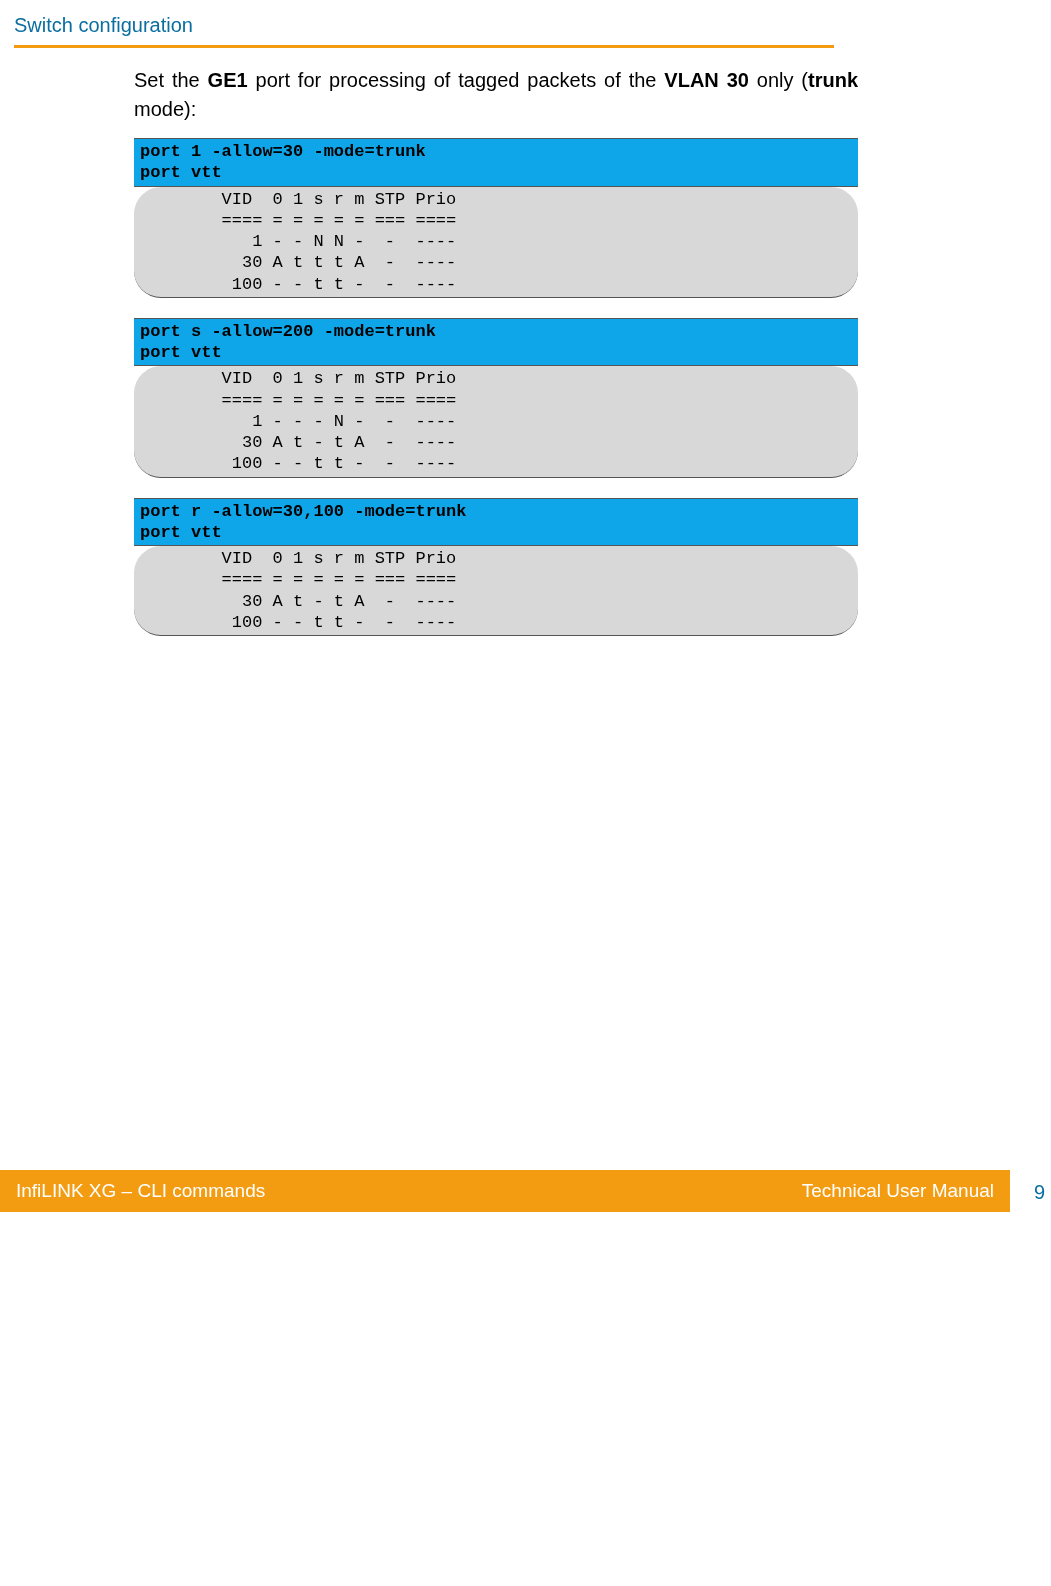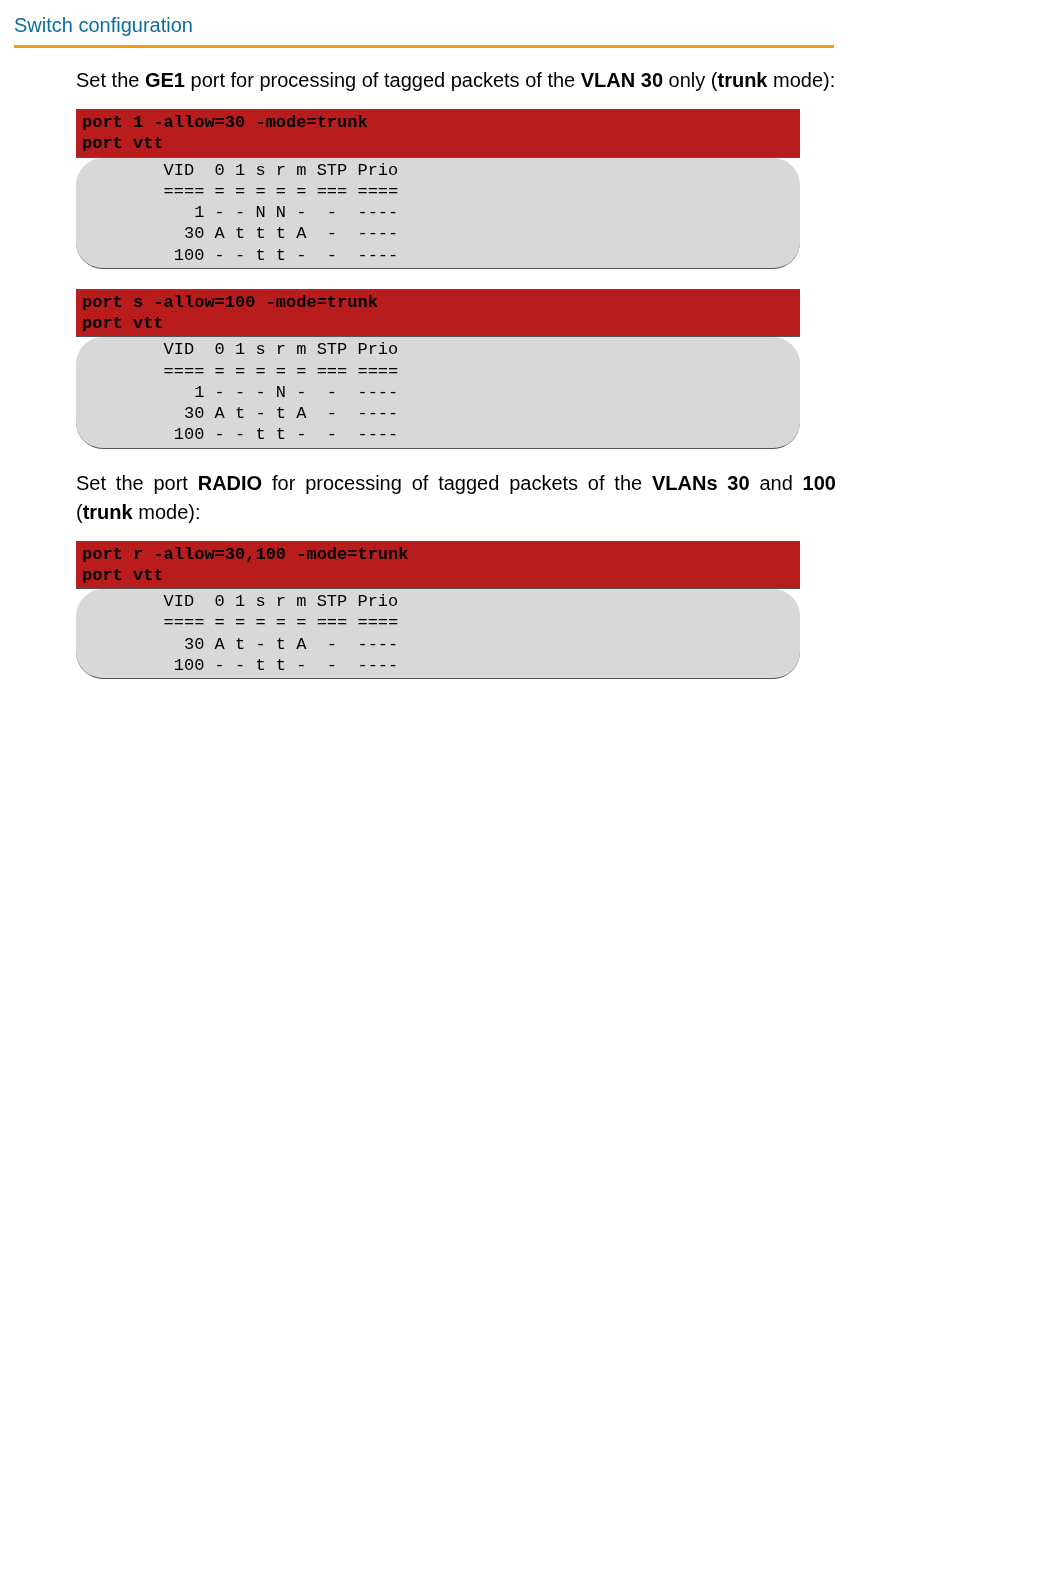--- a/index.html
+++ b/index.html
@@ -1,26 +1,26 @@
 <!DOCTYPE html>
 <html><head>
 <meta charset="utf-8">
 <style>
   * { box-sizing: border-box; margin: 0; padding: 0; }
   html, body { width: 1051px; height: 1586px; background: #fff; font-family: Arial, Helvetica, sans-serif; }
   .page { width: 1051px; height: 1234px; position: relative; }
   .header-area { padding: 14px 0 0 14px; }
   .sec-title { color: #0a6ea0; font-size: 20px; font-weight: 400; }
   .rule { height: 3px; background: #f39c12; margin: 8px 0 0 14px; width: 820px; }
-  .content { padding: 18px 0 0 76px; width: 836px; }
+  .content { padding: 18px 0 0 112px; width: 836px; margin-left: 22px; }
   .para { font-size: 20px; color: #000; line-height: 1.45; text-align: justify; margin-bottom: 14px; }
   .para b { font-weight: 700; }
   .code-block { width: 724px; margin-bottom: 20px; }
   .code-cmd {
-    background: #b91c1c;
+    background: #0ea5e9;
     border-top: 1px solid #555;
     border-bottom: 1px solid #555;
     font-family: "Courier New", monospace;
     font-weight: 700;
     font-size: 17px;
     white-space: pre;
     padding: 2px 6px;
     line-height: 1.25;
   }
   .code-out {
@@ -61,38 +61,42 @@
 port vtt</div>
       <div class="code-out">        VID  0 1 s r m STP Prio
         ==== = = = = = === ====
            1 - - N N -  -  ----
           30 A t t t A  -  ----
          100 - - t t -  -  ----</div>
     </div>
 
 
     <div class="code-block">
-      <div class="code-cmd">port s -allow=100 -mode=trunk
+      <div class="code-cmd">port s -allow=200 -mode=trunk
 port vtt</div>
       <div class="code-out">        VID  0 1 s r m STP Prio
         ==== = = = = = === ====
            1 - - - N -  -  ----
           30 A t - t A  -  ----
          100 - - t t -  -  ----</div>
     </div>
 
-    <p class="para">
-      <span>Set the port </span><b>RADIO</b><span> for processing of tagged packets of the </span><b>VLANs 30</b><span> and </span><b>100</b><span> (</span><b>trunk</b><span> mode):</span>
-    </p>
 
     <div class="code-block">
       <div class="code-cmd">port r -allow=30,100 -mode=trunk
 port vtt</div>
       <div class="code-out">        VID  0 1 s r m STP Prio
         ==== = = = = = === ====
           30 A t - t A  -  ----
          100 - - t t -  -  ----</div>
     </div>
 
   </div>
 
+  <div class="footer">
+    <div class="footer-bar">
+      <div class="footer-left">InfiLINK XG – CLI commands</div>
+      <div class="footer-right">Technical User Manual</div>
+    </div>
+    <div class="page-num">9</div>
+  </div>
 
 </div>
 
 </body></html>

